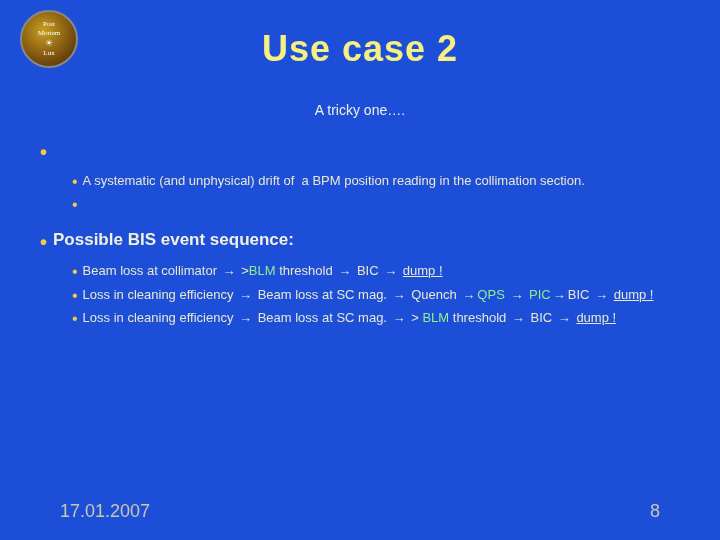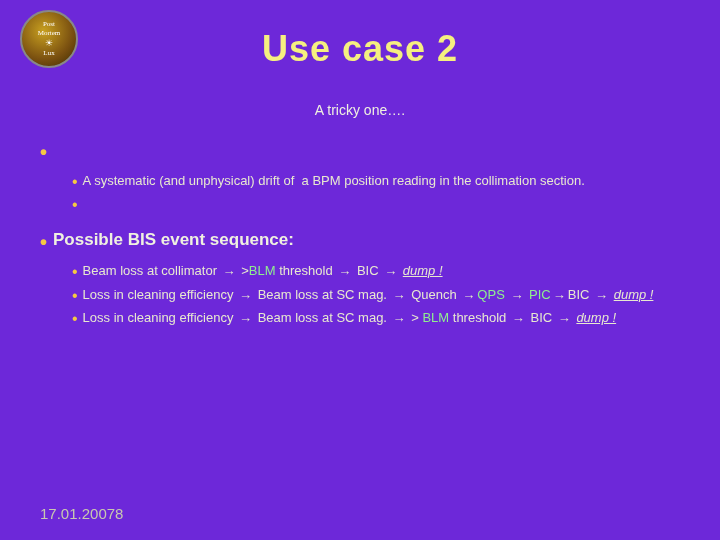--- a/index.html
+++ b/index.html
@@ -10,21 +10,21 @@
       background: #1a1a2e;
       font-family: 'Comic Sans MS', 'Chalkboard SE', cursive, sans-serif;
       color: #f0f0e0;
       overflow: hidden;
       position: relative;
     }
 
     .slide {
       width: 720px;
       height: 540px;
-      background: #6d28d9;
+      background: #1d4ed8;
       position: relative;
       padding: 20px 40px 20px 40px;
     }
 
     .logo {
       position: absolute;
       top: 10px;
       left: 20px;
       width: 60px;
       height: 60px;
@@ -100,35 +100,35 @@
 
     .sub-bullet-dot {
       color: #f5c842;
       font-size: 16px;
       margin-right: 5px;
       line-height: 1.2;
     }
 
     .underline {
       text-decoration: underline;
-      font-style: italic;
     }
 
     .arrow {
       margin: 0 2px;
     }
 
     .footer {
       position: absolute;
       bottom: 18px;
       left: 0;
       right: 0;
       display: flex;
-      padding: 0 40px;
-      font-size: 15px;
+      justify-content: space-between;
+      padding: 0 60px;
+      font-size: 18px;
       color: #c8c8b0;
     }
 
     .section-block {
       margin-bottom: 10px;
     }
 
     .blm-text {
       color: #90ee90;
     }

